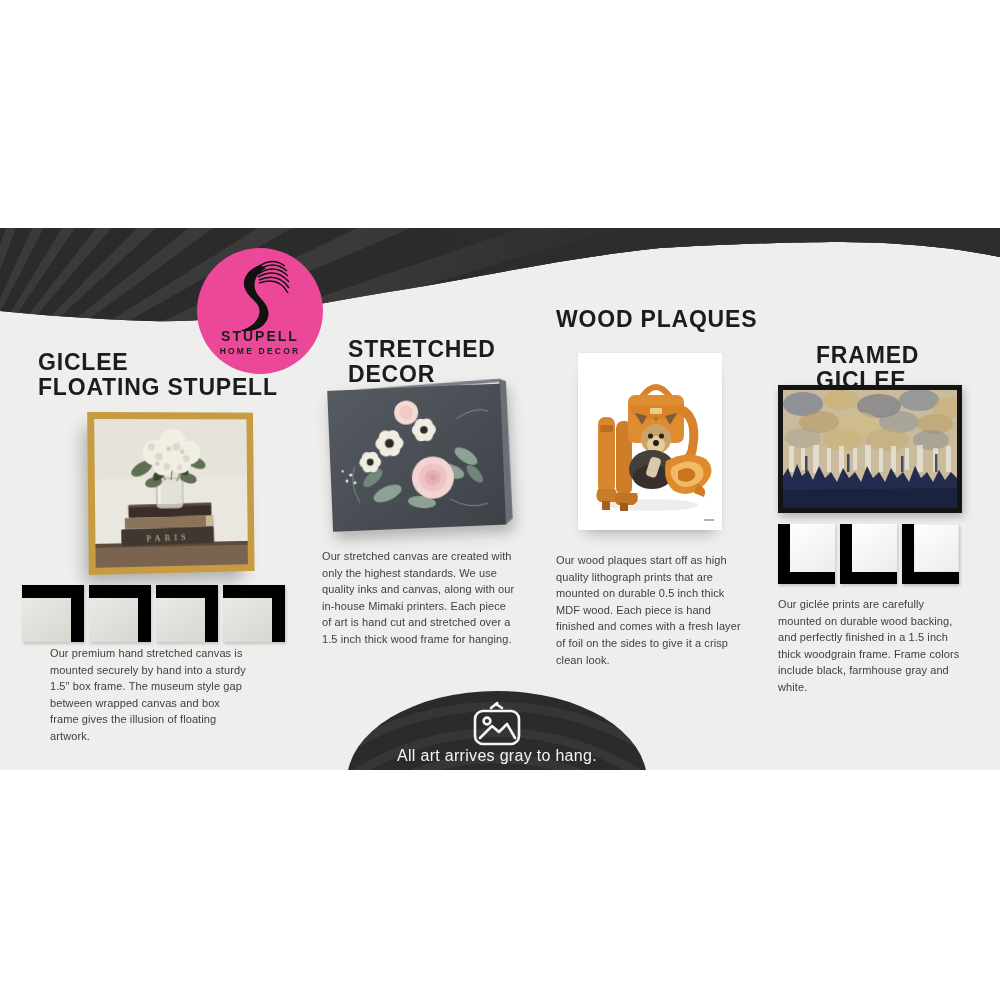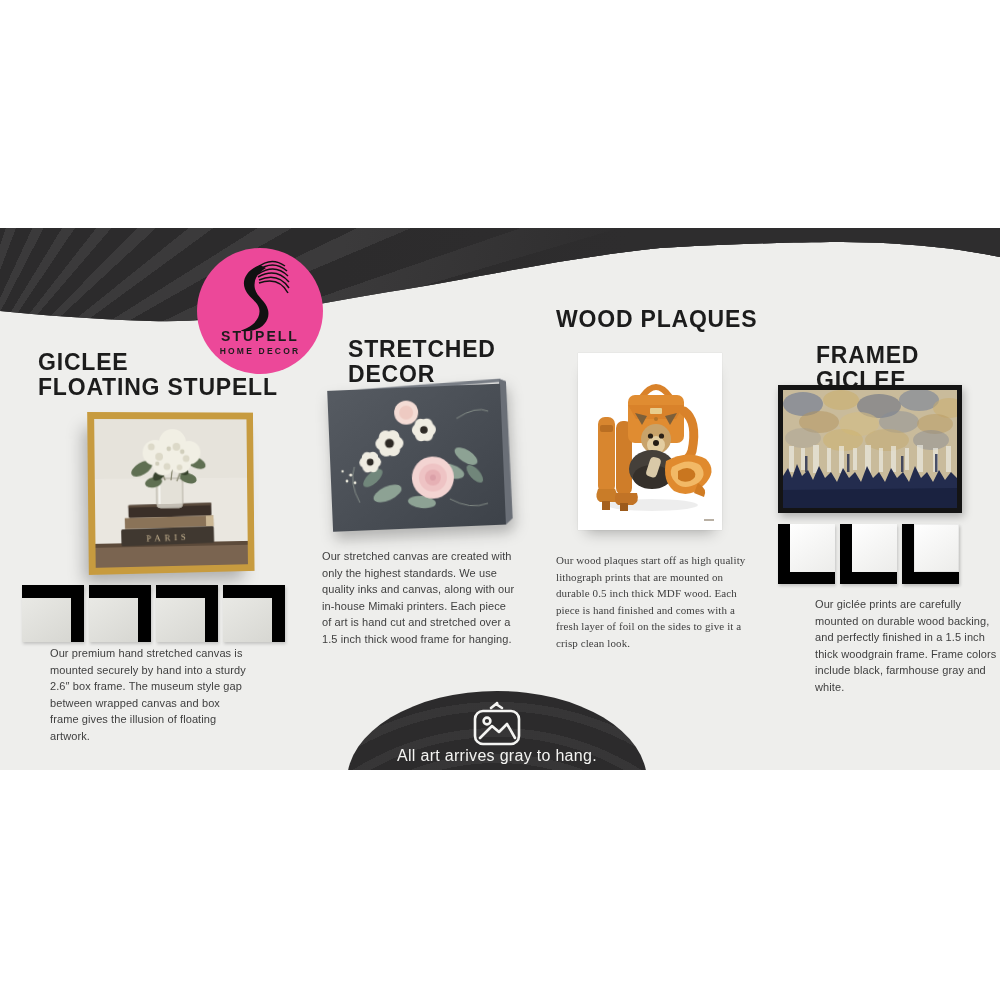--- a/index.html
+++ b/index.html
@@ -139,21 +139,21 @@
       </svg>
     </div>
 
     <div class="swrow row1" style="left:22px;top:357px;">
       <div class="sw gold"></div>
       <div class="sw pewter"></div>
       <div class="sw blackf"></div>
       <div class="sw walnut"></div>
     </div>
 
-    <div class="para" style="left:50px;top:417px;width:200px;">Our premium hand stretched canvas is mounted securely by hand into a sturdy 2.6″ box frame. The museum style gap between wrapped canvas and box frame gives the illusion of floating artwork.</div>
+    <div class="para" style="left:50px;top:417px;width:200px;">Our premium hand stretched canvas is mounted securely by hand into a sturdy 1.5″ box frame. The museum style gap between wrapped canvas and box frame gives the illusion of floating artwork.</div>
 
     <div class="hd" style="left:348px;top:95px;margin-top:14px;">
       <span>STRETCHED</span>
       <span>DECOR</span>
     </div>
 
     <div class="stretchedwrap">
       <svg width="188" height="152" viewBox="0 0 188 152">
         <defs>
           <linearGradient id="cg" x1="0" y1="0" x2="1" y2="1">
@@ -259,21 +259,21 @@
         <rect x="70" y="104" width="11" height="20" rx="4" fill="#d9c9a8" transform="rotate(18 75 114)"></rect>
 
         <path d="M88 108 Q110 96 128 106 Q140 118 126 132 Q112 146 96 138 Q84 128 88 108 Z" fill="#e08a2e"></path>
         <path d="M94 114 Q110 104 122 112 Q130 122 120 130 Q106 138 98 130 Q90 122 94 114 Z" fill="#f2b966"></path>
         <path d="M100 118 Q110 112 116 118 Q120 124 112 128 Q104 130 100 126 Z" fill="#c9761f"></path>
         <path d="M120 130 q10 6 6 14 l-10 -4 Z" fill="#d07c24"></path>
         <rect x="126" y="166" width="10" height="2" fill="#b9b0a4"></rect>
       </svg>
     </div>
 
-    <div class="para" style="left:556px;top:324px;width:192px;font-family:Liberation Serif, serif;">Our wood plaques start off as high quality lithograph prints that are mounted on durable 0.5 inch thick MDF wood. Each piece is hand finished and comes with a fresh layer of foil on the sides to give it a crisp clean look.</div>
+    <div class="para" style="left:556px;top:324px;width:192px;">Our wood plaques start off as high quality lithograph prints that are mounted on durable 0.5 inch thick MDF wood. Each piece is hand finished and comes with a fresh layer of foil on the sides to give it a crisp clean look.</div>
 
     <div class="hd" style="left:780px;top:115px;margin-left:36px;">
       <span>FRAMED GICLEE</span>
     </div>
 
     <div class="giclee">
       <svg width="174" height="118" viewBox="0 0 174 118">
         <rect width="174" height="118" fill="#c9bb9b"></rect>
 
         <g opacity="0.85">
@@ -318,21 +318,21 @@
         </g>
       </svg>
     </div>
 
     <div class="swrow row2" style="left:778px;top:296px;">
       <div class="sw gblack"></div>
       <div class="sw ggray"></div>
       <div class="sw gwhite"></div>
     </div>
 
-    <div class="para" style="left:778px;top:368px;width:186px;margin-left:37px;">Our giclée prints are carefully mounted on durable wood backing, and perfectly finished in a 1.5 inch thick woodgrain frame. Frame colors include black, farmhouse gray and white.</div>
+    <div class="para" style="left:778px;top:368px;width:186px;">Our giclée prints are carefully mounted on durable wood backing, and perfectly finished in a 1.5 inch thick woodgrain frame. Frame colors include black, farmhouse gray and white.</div>
 
     <div class="badge">
       <svg width="52" height="46" viewBox="0 0 52 46">
         <g stroke="#f4f4f2" stroke-width="2.6" fill="none" stroke-linecap="round" stroke-linejoin="round">
           <path d="M20 7 L25 3 L31 7"></path>
           <circle cx="26" cy="2.2" r="1.4" fill="#f4f4f2" stroke="none"></circle>
           <rect x="4" y="10" width="44" height="33" rx="8"></rect>
           <circle cx="16" cy="20" r="3.4"></circle>
           <path d="M9 37 L21 25 L28 31 L36 23 L44 37"></path>
         </g>

